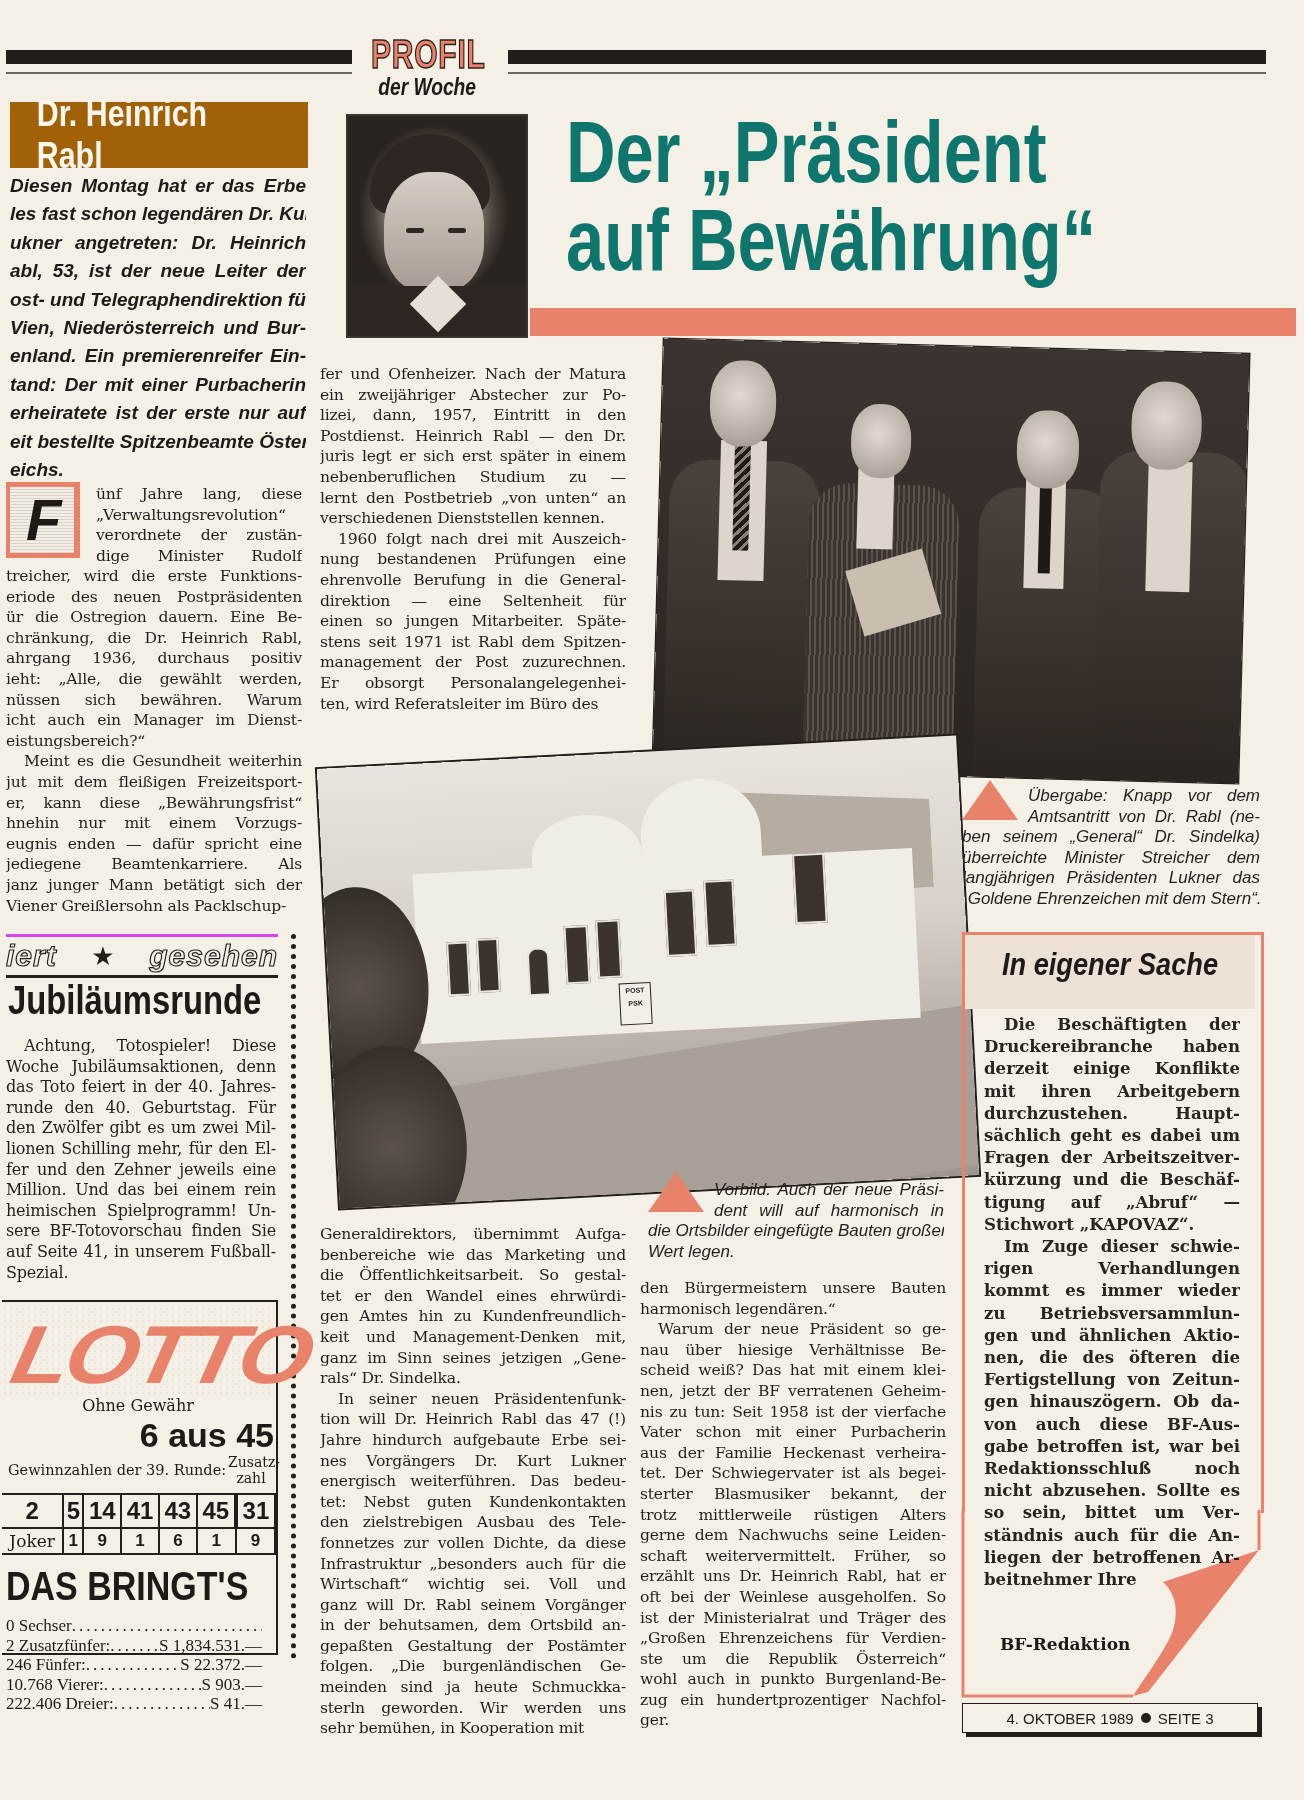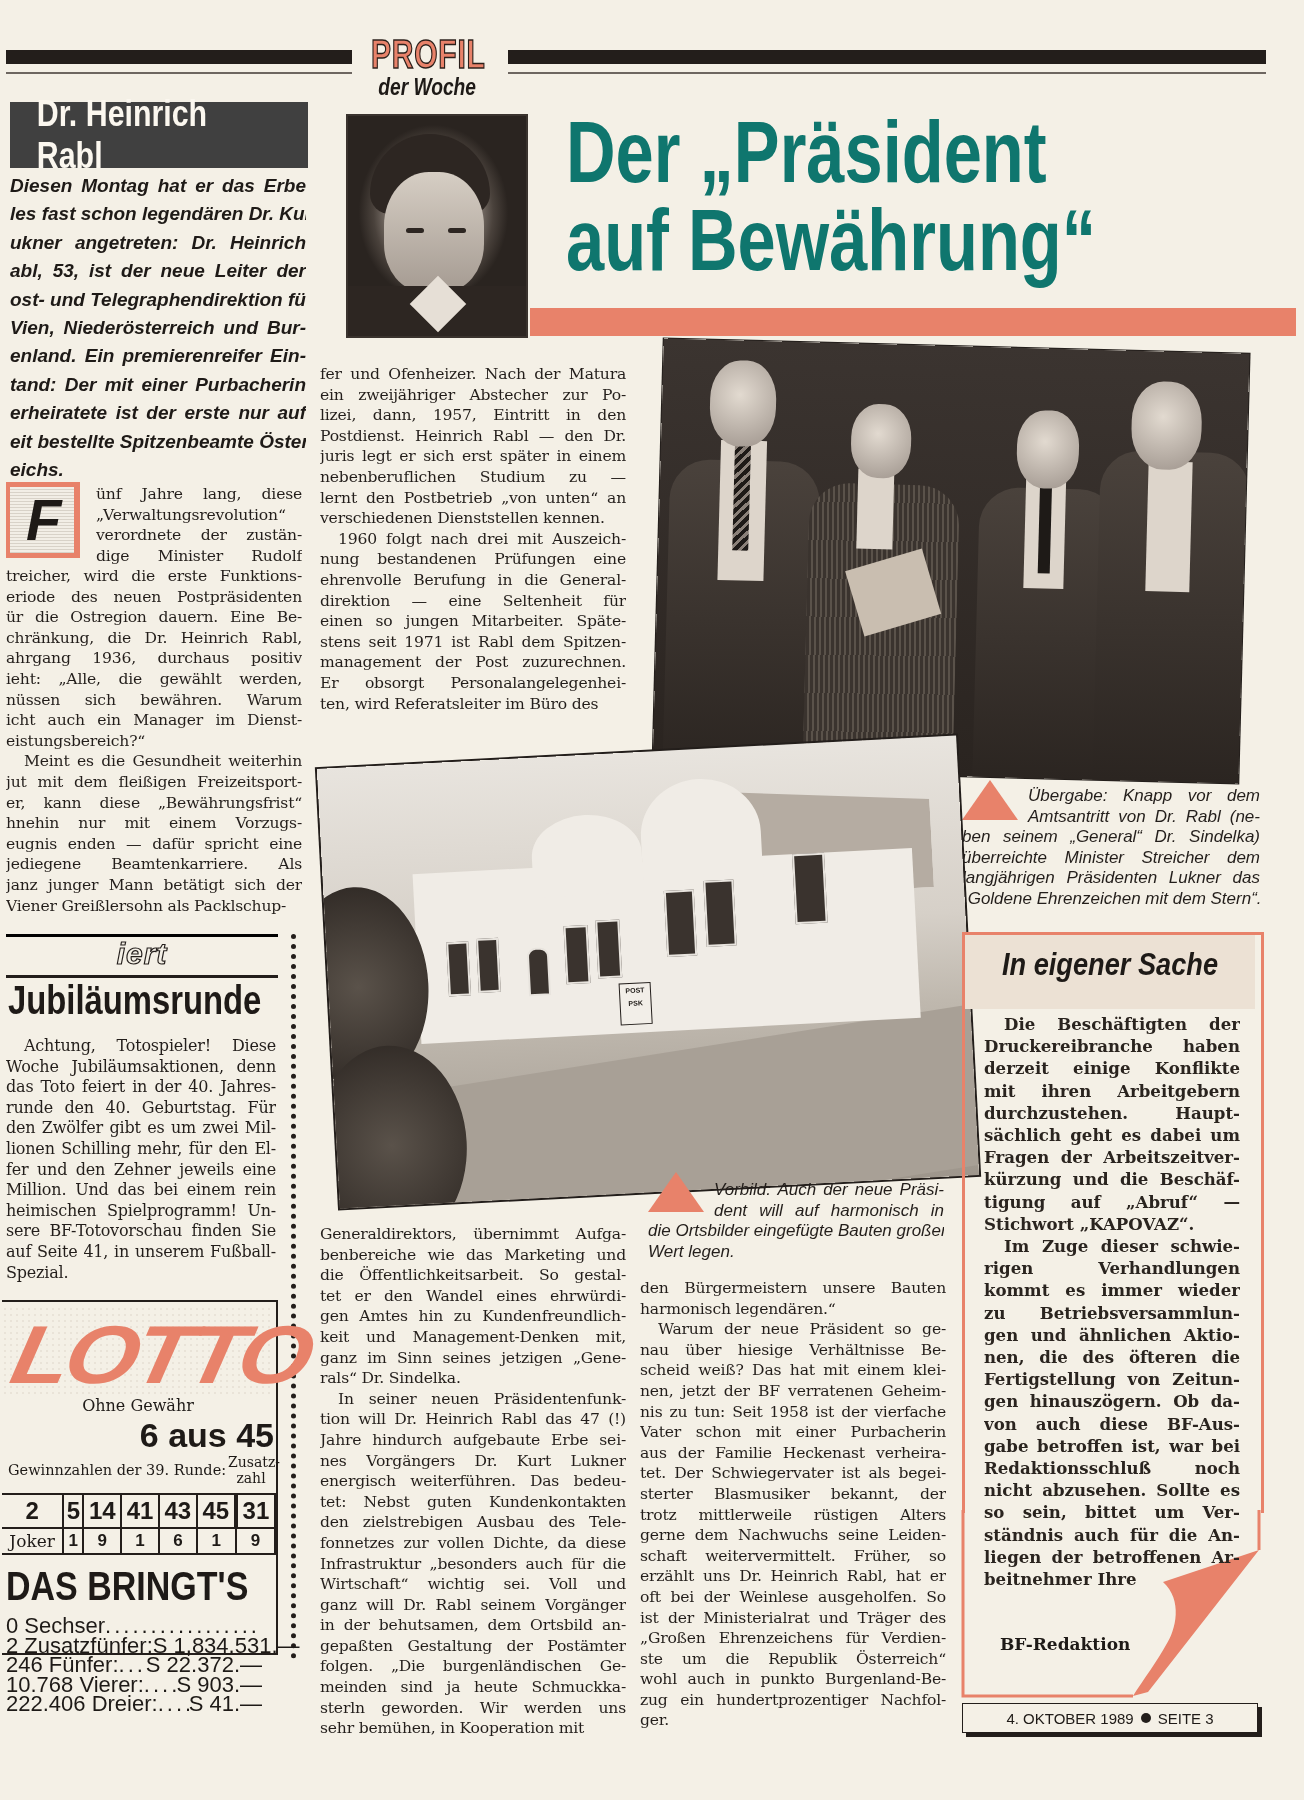--- a/index.html
+++ b/index.html
@@ -7,39 +7,39 @@
   .abs { position:absolute; }
 
   
   .rule-thick { background:#231e1b; height:14px; }
   .rule-thin { background:#6d6660; height:2px; }
   #profil-badge { left:352px; top:32px; width:150px; text-align:center; }
   #profil-word { font-family:"Liberation Sans", sans-serif; font-weight:bold; font-size:40px; color:#e8826a; letter-spacing:1px; -webkit-text-stroke:1.5px #2a1f1a; transform:scaleX(0.75); display:inline-block; }
   #der-woche { font-family:"Liberation Sans", sans-serif; font-weight:bold; font-style:italic; font-size:24px; color:#1e1a17; transform:scaleX(0.8); display:inline-block; margin-top:-4px; }
 
   
-  #name-plate { left:10px; top:102px; width:298px; height:66px; background:#404040; color:#fbf7ef; font-family:"Liberation Sans", sans-serif; font-weight:bold; font-size:37px; display:flex; align-items:center; justify-content:center; }
+  #name-plate { left:10px; top:102px; width:298px; height:66px; background:#a16207; color:#fbf7ef; font-family:"Liberation Sans", sans-serif; font-weight:bold; font-size:37px; display:flex; align-items:center; justify-content:center; }
   #name-plate span { display:inline-block; transform:scaleX(0.82); }
 
   #lead { left:10px; top:172px; width:296px; font-family:"Liberation Sans", sans-serif; font-weight:bold; font-size:19px; line-height:28.4px;font-style:italic; }
   #lead div { text-align:justify; text-align-last:justify; white-space:nowrap; overflow:hidden; }
   #lead div.last { text-align-last:left; }
 
   
   #dropcap { left:6px; top:482px; width:74px; height:76px; background:#e8826a; }
   #dropcap-inner { position:absolute; left:4px; top:5px; width:64px; height:66px; background:repeating-linear-gradient(0deg,#d8d2c8 0 1px,#f2eee6 1px 3px); }
   #dropcap-letter { position:absolute; left:20px; top:4px; font-family:"Liberation Sans", sans-serif; font-weight:bold; font-style:italic; font-size:58px; color:#1e1a17; }
 
   .body-text { font-family:"DejaVu Serif", serif; font-size:15.6px; line-height:20.6px; letter-spacing:-0.2px; color:#231e1b; }
   .body-text div { text-align:justify; text-align-last:justify; white-space:nowrap; overflow:hidden; }
   .body-text div.last { text-align-last:left; }
   .body-text div.indent { padding-left:18px; }
 
   
-  #gesehen-banner { left:6px; top:934px; width:272px; height:38px; border-top:3px solid #000000; border-bottom:3px solid #231e1b; display:flex; align-items:center; justify-content:space-between; overflow:hidden;flex-direction:column; }
+  #gesehen-banner { left:6px; top:934px; width:272px; height:38px; border-top:3px solid #d946ef; border-bottom:3px solid #231e1b; display:flex; align-items:center; justify-content:space-between; overflow:hidden; }
   #gesehen-banner span.t { font-family:"Liberation Sans", sans-serif; font-weight:bold; font-style:italic; font-size:30px; color:#f4f0e6; -webkit-text-stroke:1.2px #231e1b; letter-spacing:1px; white-space:nowrap; }
   #gesehen-star { font-size:26px; color:#231e1b; margin:0 6px; }
   #dotted-rule { left:291px; top:934px; width:0; height:725px; border-left:5px dotted #231e1b; }
 
   #jubi-title { left:8px; top:978px; font-family:"Liberation Sans", sans-serif; font-weight:bold; font-size:40px; transform:scaleX(0.82); transform-origin:left; white-space:nowrap; }
 
   
   #lotto-box { left:2px; top:1300px; width:274px; height:351px; border:2px solid #231e1b; border-left:none; }
   #lotto-logo-bg { left:2px; top:1306px; width:272px; height:92px; background-image:radial-gradient(#e9e3d8 1px, transparent 1.5px); background-size:6px 6px; }
   #lotto-logo { left:30px; top:1308px; width:220px; text-align:center; font-family:"Liberation Sans", sans-serif; font-weight:bold; font-style:italic; font-size:82px; color:#e8826a; letter-spacing:-4px; transform:skewX(-12deg) scaleX(1.15); }
@@ -47,21 +47,21 @@
   #lotto-6aus45 { left:2px; top:1416px; width:272px; text-align:right; font-family:"Liberation Sans", sans-serif; font-weight:bold; font-size:34px; }
   #lotto-gewinn { left:8px; top:1462px; font-size:14.5px; white-space:nowrap; }
   #lotto-zusatz { left:228px; top:1454px; width:46px; text-align:center; font-size:14px; line-height:16px; }
   #lotto-grid { left:2px; top:1493px; width:274px; border-collapse:collapse; }
   #lotto-grid td { border:2px solid #231e1b; text-align:center; font-family:"Liberation Sans", sans-serif; font-weight:bold; padding:0; }
   #lotto-grid tr.nums td { font-size:24px; height:32px; }
   #lotto-grid tr.joker td { font-size:17px; height:24px; }
   #lotto-grid td.jlabel { font-family:"DejaVu Serif", serif; font-weight:normal; font-size:12px; }
   #lotto-grid td:first-child { border-left:none; }
   #bringts-title { left:6px; top:1564px; font-family:"Liberation Sans", sans-serif; font-weight:bold; font-size:40px; transform:scaleX(0.85); transform-origin:left; white-space:nowrap; }
-  #bringts-list { left:6px; top:1616px; width:256px; font-family:Liberation Sans, sans-serif; font-size:22px; line-height:19.5px; }
+  #bringts-list { left:6px; top:1616px; width:256px; font-family:Liberation Serif, serif; font-size:17px; line-height:19.5px; }
   #bringts-list .row { display:flex; white-space:nowrap; }
   #bringts-list .lab { flex:none; }
   #bringts-list .dots { flex:1; overflow:hidden; letter-spacing:3px; }
   #bringts-list .dots::before { content:"........................................................"; }
   #bringts-list .val { flex:none; }
 
   
   #portrait { left:346px; top:114px; width:178px; height:220px; border:2px solid #3a332e; background:radial-gradient(ellipse 42% 40% at 48% 44%, #d8d0c6 0%, #9a9088 50%, #4a423c 80%, #2a2420 100%); overflow:hidden; }
   #portrait .hair { position:absolute; left:22px; top:18px; width:120px; height:80px; border-radius:60px 60px 20px 20px; background:#2d2622; }
   #portrait .face { position:absolute; left:36px; top:56px; width:100px; height:120px; border-radius:45% 45% 40% 40%; background:linear-gradient(180deg,#d6cec4,#a59b92); }

